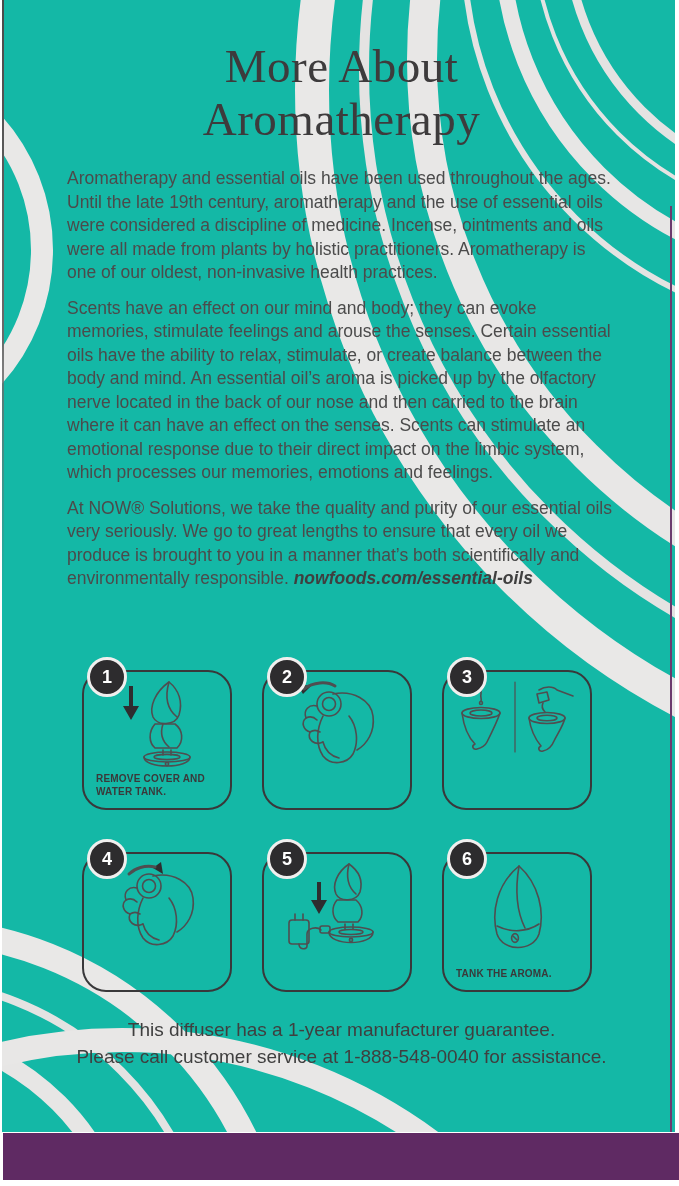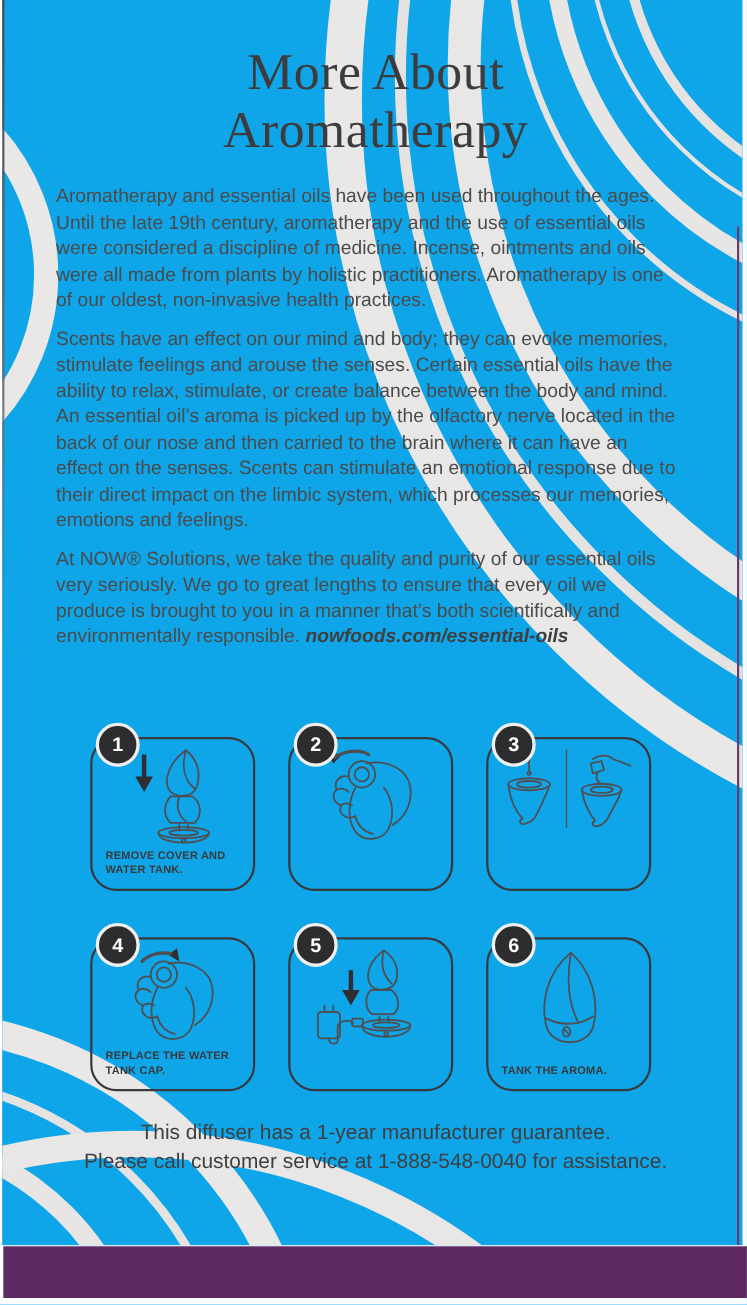--- a/index.html
+++ b/index.html
@@ -2,21 +2,21 @@
 <html><head>
 <meta charset="utf-8">
 <style>
   html,body{margin:0;padding:0;}
   body{
     width:679px;height:1186px;position:relative;background:#ffffff;
     font-family:"Liberation Sans",sans-serif;overflow:hidden;
   }
   .panel{
     position:absolute;left:2px;top:0;width:673px;height:1132px;
-    background:#0ea5e9;overflow:hidden;
+    background:#14b8a6;overflow:hidden;
   }
   .swirls{position:absolute;left:0;top:0;width:673px;height:1132px;}
   .left-edge{
     position:absolute;left:0;top:0;width:2px;height:600px;
     background:linear-gradient(#4a4a4a 0%,#6a6a6a 55%,rgba(120,120,120,0) 100%);
   }
   .right-line{
     position:absolute;right:3px;top:206px;width:2px;height:926px;
     background:#6b3b6e;
   }
@@ -25,21 +25,21 @@
   }
   .title{
     position:absolute;left:0;width:679px;top:40px;text-align:center;
     font-family:"Liberation Serif",serif;font-size:47px;line-height:53px;
     color:#3d3b3c;letter-spacing:0.5px;
   }
   .paragraphs{
     position:absolute;left:49px;top:167px;width:565px;
     font-size:17.5px;line-height:23.5px;color:#4b4b4b;
   }
-  .paragraphs p{margin:0 0 12px 0;}
+  .paragraphs p{margin:0 0 12px 16px;}
   .website{font-weight:bold;font-style:italic;color:#3f3f3f;}
   .howto{
     position:absolute;left:46px;top:568px;
     font-family:"Liberation Serif",serif;font-size:55px;color:#3d3b3c;
     letter-spacing:1px;
   }
   .steps{
     position:absolute;left:80px;top:670px;
     display:grid;grid-template-columns:repeat(3,150px);
     column-gap:30px;row-gap:42px;
@@ -165,21 +165,20 @@
         <path class="darkfill" d="M60,6 L68,0 L70,12 Z"></path>
         <path d="M36,12 C42,6 52,3 62,5" style="stroke-width:3"></path>
         <path d="M60,14 C80,10 98,20 100,36 C102,52 94,64 84,70"></path>
         <circle cx="56" cy="24" r="12"></circle>
         <circle cx="56" cy="24" r="6.5"></circle>
         <path d="M44,26 C36,24 30,30 33,38 C28,42 30,50 37,52 C34,60 42,66 50,62"></path>
         <path d="M37,52 C40,50 44,50 47,52 M33,38 C37,36 41,37 44,40"></path>
         <path d="M50,36 C44,48 42,64 50,76 C58,86 74,84 80,74 C86,62 84,46 76,36"></path>
         <path d="M50,62 C52,70 58,76 66,78"></path>
       </svg>
-      <div class="caption">REPLACE THE WATER TANK CAP.</div>
     </div>
 
     <div class="step-box">
       <div class="badge">5</div>
       <svg class="illu line" width="128" height="92" viewBox="0 0 128 92">
         <path class="darkfill" d="M44,20 L48,20 L48,38 L54,38 L46,52 L38,38 L44,38 Z"></path>
         <path d="M76,2 C64,10 59,23 63,32 C67,40 83,40 87,30 C90,19 86,9 76,2 Z"></path>
         <path d="M76,2 C73,14 75,25 83,32"></path>
         <path d="M64,38 C58,45 59,55 65,60 L85,60 C91,54 90,44 83,38 Z"></path>
         <path d="M22,58 L22,52 M30,58 L30,52"></path>

